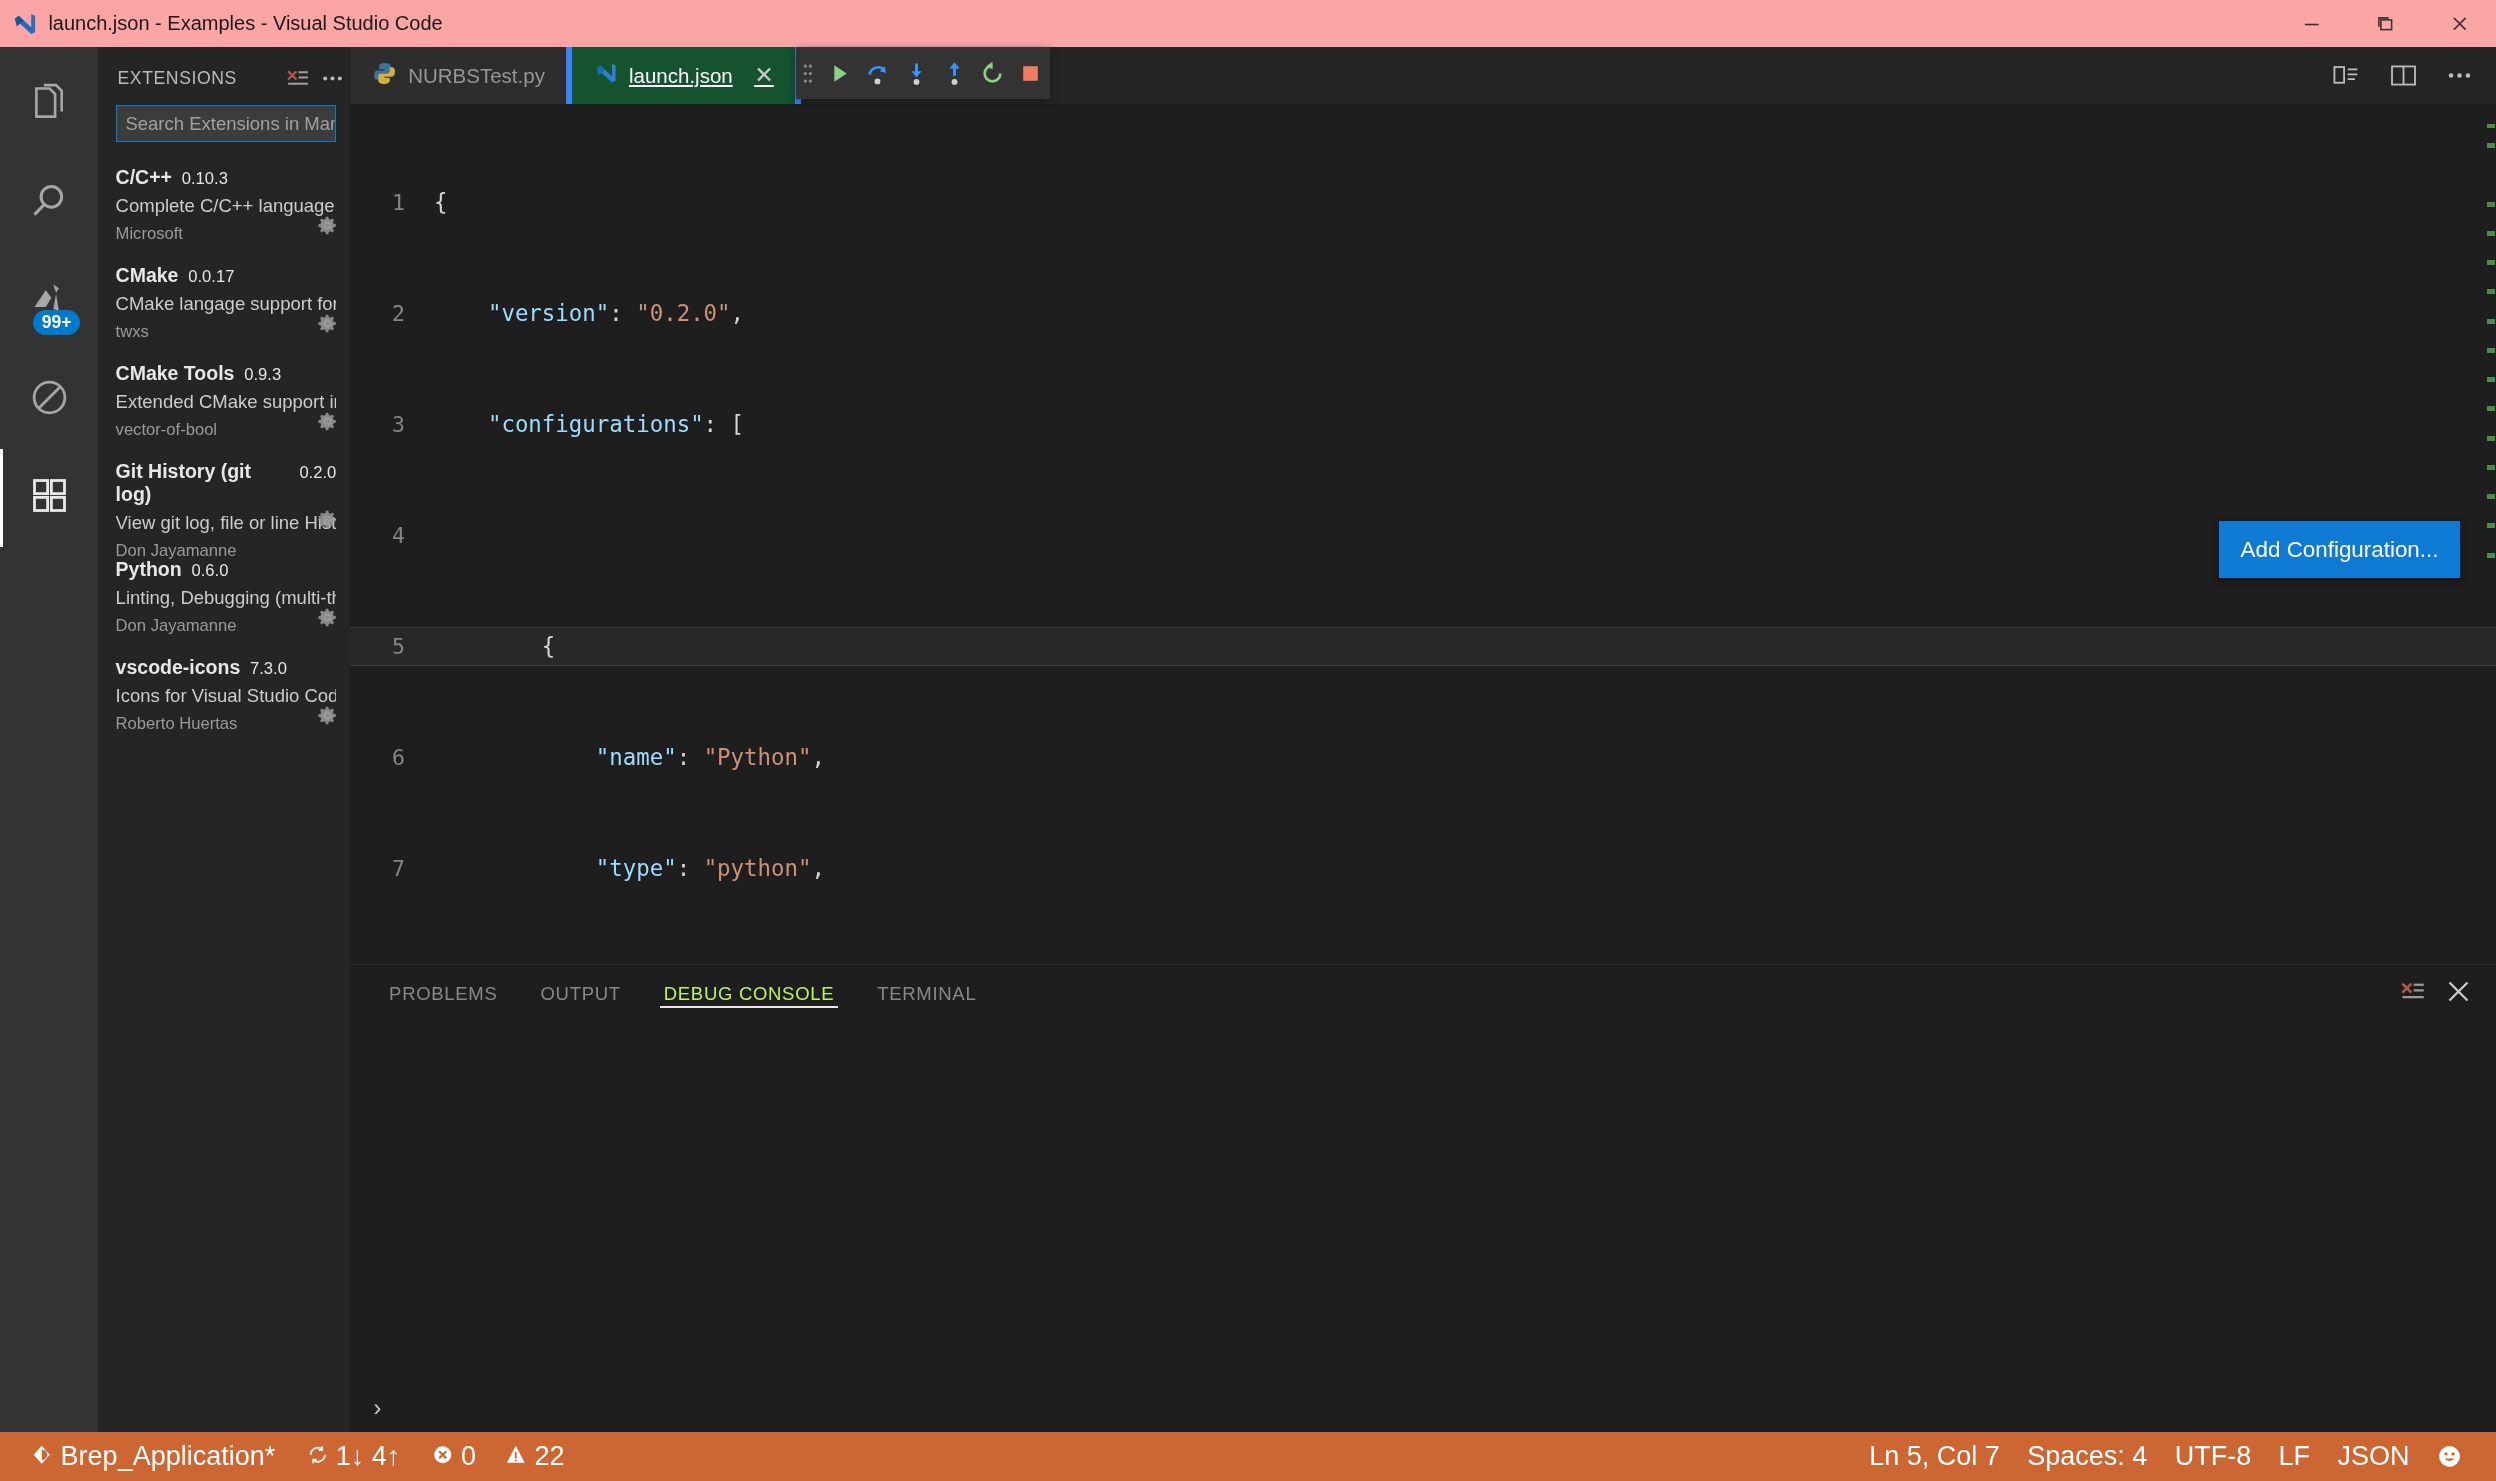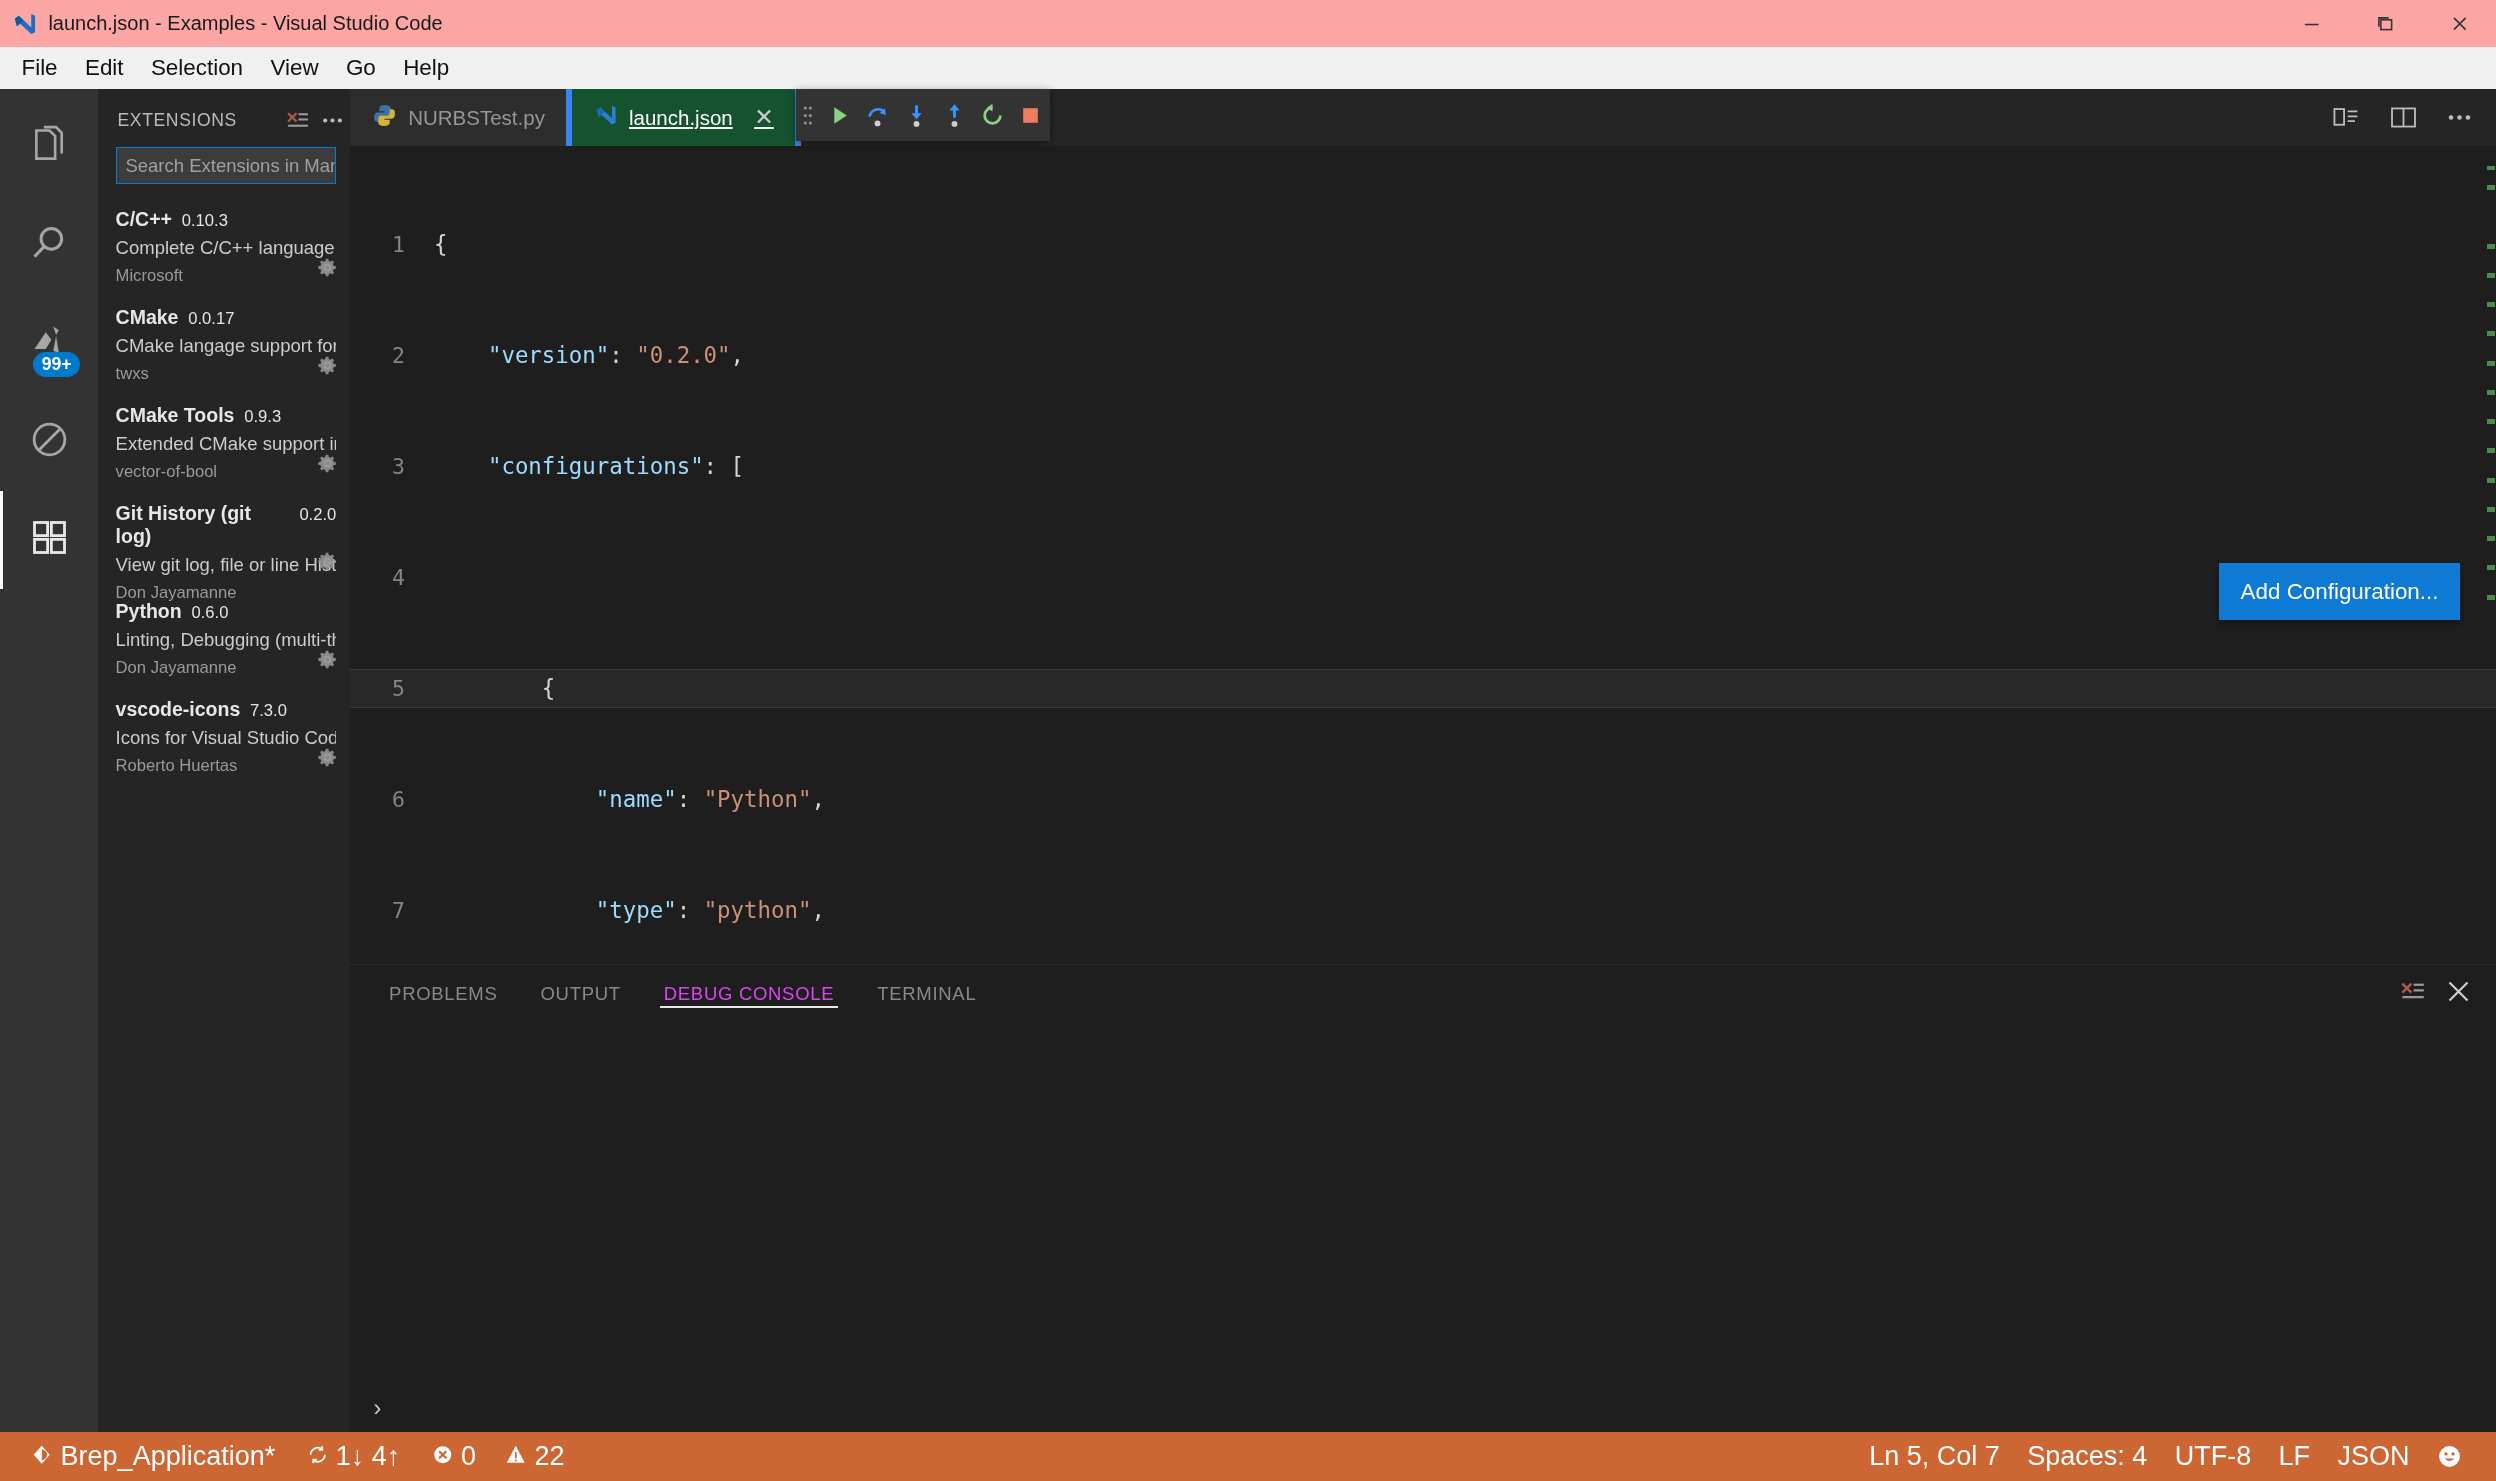--- a/index.html
+++ b/index.html
@@ -121,21 +121,21 @@
     padding: 15.6px 21.5px; border: none; box-shadow: 0 2px 5.9px rgba(0,0,0,.45);
   }
   .editor-scrollbar { position: absolute; right: 0; top: 0; width: 13.7px; bottom: 0; }
   .minimap-marks { position: absolute; right: 0; top: 0; width: 11.7px; }
   .mm { position: absolute; right: 2px; width: 7.8px; height: 4.9px; background: #4c8b4c; }
 
   
   .panel { height: 468px; background: #1e1e1e; flex: 0 0 468px; display: flex; flex-direction: column; border-top: 1px solid #2b2b2b; }
   .panel-tabs { height: 57px; display: flex; align-items: center; padding-left: 21.5px; gap: 7.8px; }
   .ptab { color: #888888; font-size: 18.5px; letter-spacing: 0.7px; padding: 9.8px 17.6px; position: relative; }
-  .ptab.active { color: #d946ef; }
+  .ptab.active { color: #bef264; }
   .ptab.active::after { content:""; position:absolute; left:13.7px; right:13.7px; bottom:5.9px; height:2px; background:#e7e7e7; }
   .panel-actions { margin-left: auto; display: flex; align-items: center; gap: 19.5px; padding-right: 25px; }
   .panel-body { flex: 1; }
   .panel-input { height: 47px; display: flex; align-items: center; padding-left: 23.4px; color: #cccccc; font-size: 23.4px; }
 
   
   .statusbar {
     height: 49px; background: #cc6633; color: #ffffff; display: flex; align-items: center;
     font-size: 27px; flex: 0 0 49px;
   }
@@ -169,28 +169,20 @@
         </svg>
       </div>
       <div class="win-btn">
         <svg width="21.5" height="21.5" viewBox="0 0 22 22">
           <path d="M5 5 L17 17 M17 5 L5 17" stroke="#333" stroke-width="1.6" fill="none"></path>
         </svg>
       </div>
     </div>
   </div>
 
-  <div class="menubar">
-    <span class="mi">File</span>
-    <span class="mi">Edit</span>
-    <span class="mi">Selection</span>
-    <span class="mi">View</span>
-    <span class="mi">Go</span>
-    <span class="mi">Help</span>
-  </div>
 
   <div class="body">
 
     <div class="activitybar">
       <div class="act-item">
         <span>
           <svg width="45" height="45" viewBox="0 0 24 24" fill="none" stroke="#a6a6a6" stroke-width="1.4">
             <path d="M5 4 h7 l3 3 v12 h-10 z"></path>
             <path d="M9 2.2 h6.5 l3 3 v11"></path>
           </svg>

